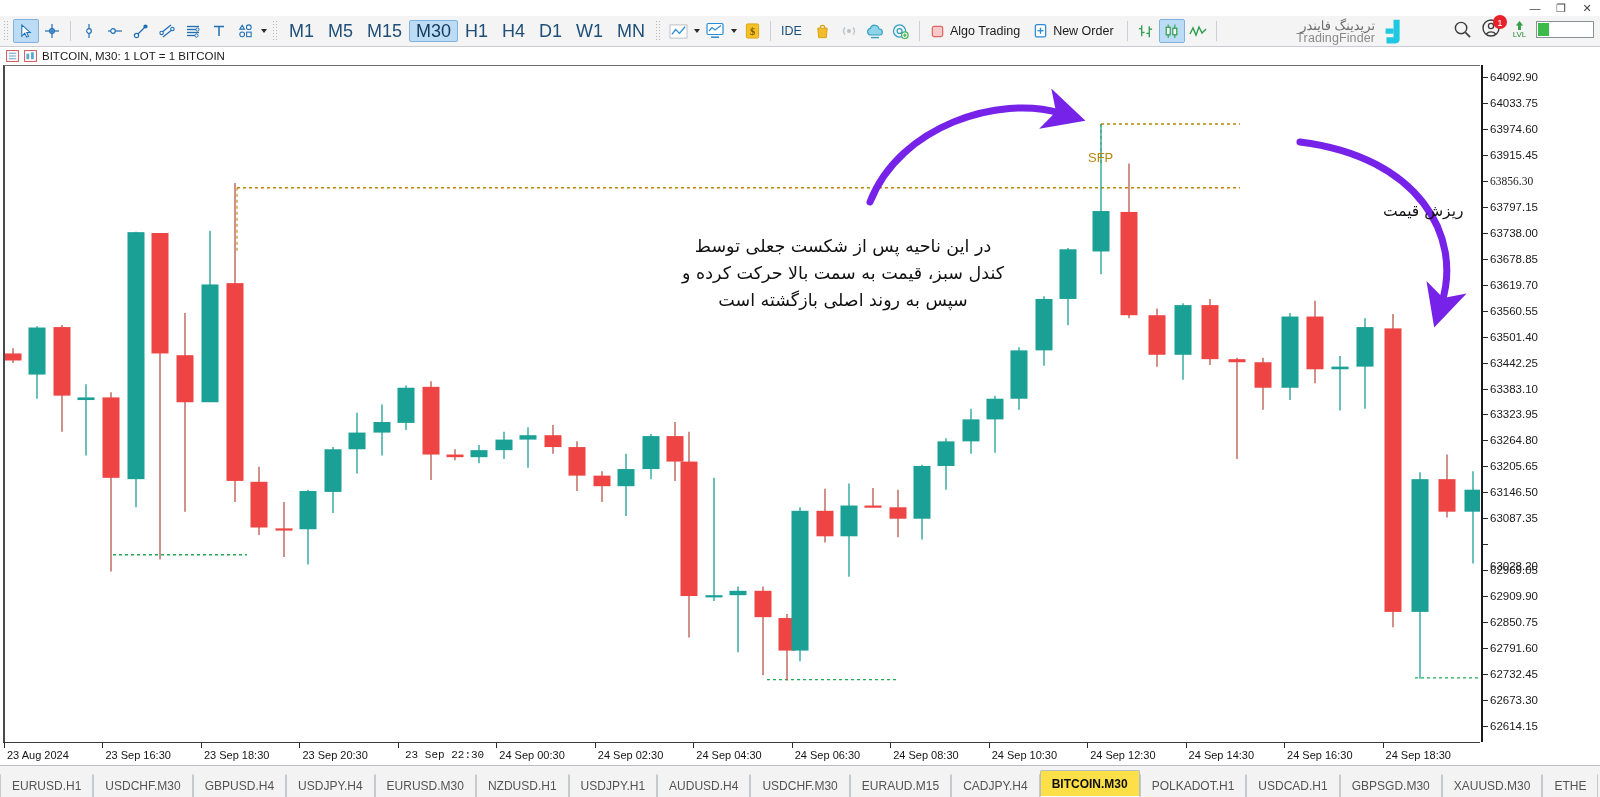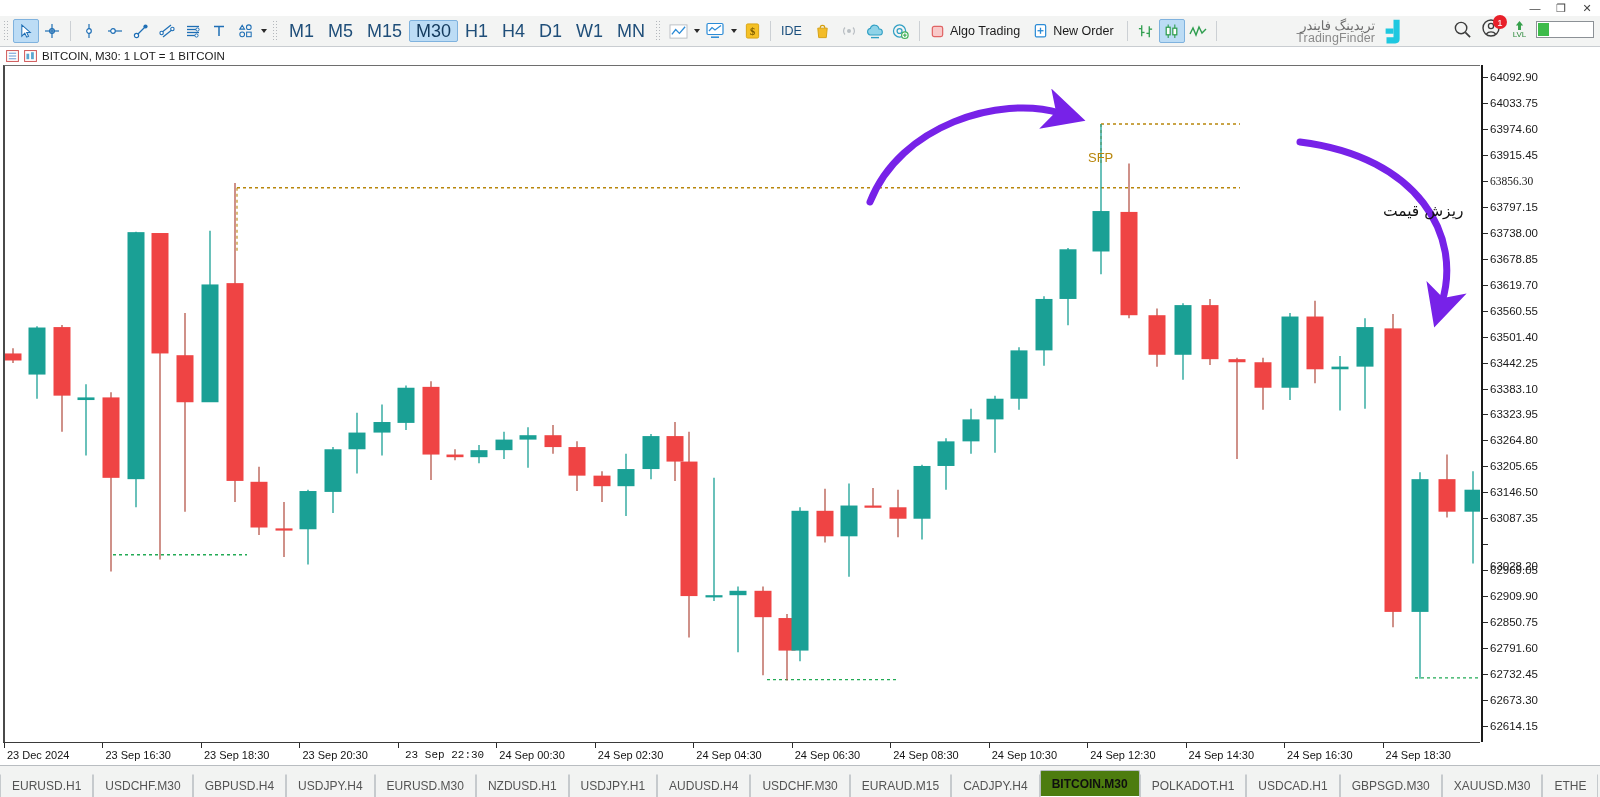--- a/index.html
+++ b/index.html
@@ -164,21 +164,21 @@
   }
   .ctab {
     height: 23px; padding: 0 11px; margin-top: 8px;
     display: flex; align-items: center; justify-content: center;
     font-size: 12px; color: #545454;
     border-left: 1px solid #c6cacd; border-right: 1px solid #c6cacd;
     border-top: 1px solid transparent;
     background: #f2f3f2; white-space: nowrap; cursor: default;
   }
   .ctab.active {
-    background: #4d7c0f; color: #0f0f0f; font-weight: bold;
+    background: #fde047; color: #0f0f0f; font-weight: bold;
     height: 27px; margin-top: 4px;
     border: 1px solid #b9bdc1; border-bottom: 1px solid #ffffff;
     border-radius: 2px 2px 0 0;
   }
   .tab-nav {
     display: flex; align-items: center; gap: 7px;
     height: 23px; margin-top: 8px; padding: 0 8px; color:#555;
   }
 
   
@@ -744,21 +744,21 @@
         <div class="p-tick" style="top: 609.08px;"></div>
         <div class="p-lab" style="top: 609.08px;">62732.45</div>
         <div class="p-tick" style="top: 635.04px;"></div>
         <div class="p-lab" style="top: 635.04px;">62673.30</div>
         <div class="p-tick" style="top: 661px;"></div>
         <div class="p-lab" style="top: 661px;">62614.15</div>
       </div>
 
     <div class="time-axis">
         <div class="t-tick" style="left: 1px;"></div>
-        <div class="t-lab" style="left: 4px;">23 Dec 2024</div>
+        <div class="t-lab" style="left: 4px;">23 Aug 2024</div>
         <div class="t-tick" style="left: 99.4667px;"></div>
         <div class="t-lab" style="left: 102.467px;">23 Sep 16:30</div>
         <div class="t-tick" style="left: 197.933px;"></div>
         <div class="t-lab" style="left: 200.933px;">23 Sep 18:30</div>
         <div class="t-tick" style="left: 296.4px;"></div>
         <div class="t-lab" style="left: 299.4px;">23 Sep 20:30</div>
         <div class="t-tick" style="left: 394.867px;"></div>
         <div class="t-lab" style="left: 402px; font-family: Liberation Mono, monospace;">23 Sep 22:30</div>
         <div class="t-tick" style="left: 493.333px;"></div>
         <div class="t-lab" style="left: 496.333px;">24 Sep 00:30</div>
@@ -786,20 +786,21 @@
       <defs>
         <marker id="ah" markerWidth="6" markerHeight="6" refX="2.2" refY="3" orient="auto" markerUnits="strokeWidth">
           <path d="M0,0 L6,3 L0,6 L1.6,3 Z" fill="#7722e8"></path>
         </marker>
       </defs>
       <path d="M870,155 C900,78 1000,48 1060,66" stroke="#7722e8" stroke-width="7" fill="none" stroke-linecap="round" marker-end="url(#ah)"></path>
       <path d="M1300,95 C1420,110 1462,190 1442,255" stroke="#7722e8" stroke-width="7" fill="none" stroke-linecap="round" marker-end="url(#ah)"></path>
     </svg>
 
     <div class="sfp-label">SFP</div>
+    <div class="fa-note note-main">در این ناحیه پس از شکست جعلی توسط کندل سبز، قیمت به سمت بالا حرکت کرده و سپس به روند اصلی بازگشته است</div>
     <div class="fa-note note-right">ریزش قیمت</div>
   </div>
 
   <div class="tabbar">
       <div class="ctab">EURUSD.H1</div>
       <div class="ctab">USDCHF.M30</div>
       <div class="ctab">GBPUSD.H4</div>
       <div class="ctab">USDJPY.H4</div>
       <div class="ctab">EURUSD.M30</div>
       <div class="ctab">NZDUSD.H1</div>

